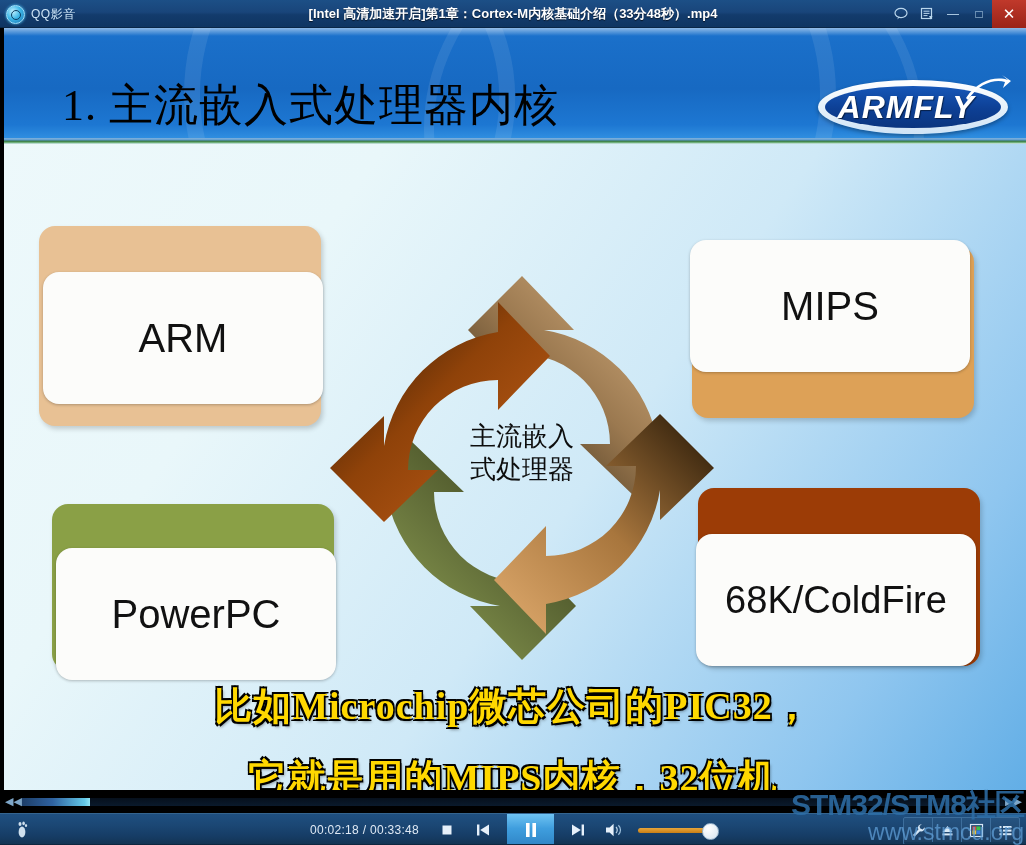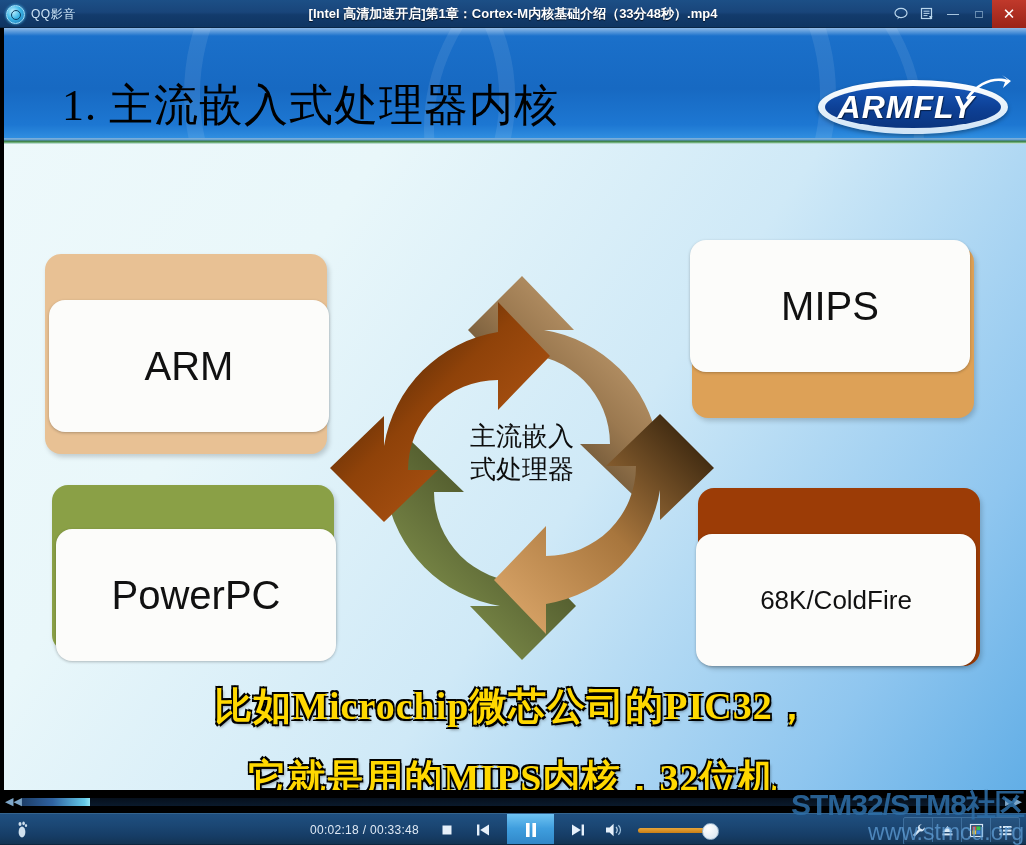--- a/index.html
+++ b/index.html
@@ -62,39 +62,39 @@
   .logo .arrow{position:absolute;right:-4px;top:-2px;width:48px;height:30px;}
 
   
   .box{position:absolute;}
   .box .outer{position:absolute;left:0;top:0;width:100%;height:100%;border-radius:16px;
     box-shadow:2px 3px 5px rgba(0,0,0,.18);}
   .box .inner{position:absolute;border-radius:16px;background:#fcfcfa;
     box-shadow:0 1px 3px rgba(0,0,0,.25);display:flex;align-items:center;justify-content:center;}
   .box .lbl{color:#111;white-space:nowrap;}
 
-  #box-arm{left:45px;top:198px;width:282px;height:200px;margin-top:28px;}
+  #box-arm{left:39px;top:198px;width:282px;height:200px;}
   #box-arm .outer{background:#e8c194;}
   #box-arm .inner{left:4px;top:46px;width:280px;height:132px;}
   #box-arm .lbl{font-size:40px;}
 
   #box-mips{left:692px;top:218px;width:282px;height:172px;}
   #box-mips .outer{background:#dda157;}
   #box-mips .inner{left:-2px;top:-6px;width:280px;height:132px;}
   #box-mips .lbl{font-size:40px;}
 
-  #box-ppc{left:52px;top:457px;width:282px;height:166px;}
+  #box-ppc{left:52px;top:476px;width:282px;height:166px;}
   #box-ppc .outer{background:#8aa046;}
   #box-ppc .inner{left:4px;top:44px;width:280px;height:132px;}
   #box-ppc .lbl{font-size:40px;}
 
   #box-68k{left:698px;top:460px;width:282px;height:178px;}
   #box-68k .outer{background:#9c3c06;}
   #box-68k .inner{left:-2px;top:46px;width:280px;height:132px;}
-  #box-68k .lbl{font-size:26px;}
+  #box-68k .lbl{font-size:38px;}
 
   
   .cycle{position:absolute;left:322px;top:240px;width:400px;height:400px;}
   .cycle-label{position:absolute;left:322px;top:392px;width:400px;text-align:center;
     color:#0d0d0d;font-size:26px;line-height:33px;}
 
   
   .caption{position:absolute;left:0;top:642px;width:1026px;text-align:center;
     color:#ffd800;font-size:38px;font-weight:bold;line-height:72px;
     font-family:"Liberation Serif","DejaVu Serif",serif;letter-spacing:1px;

